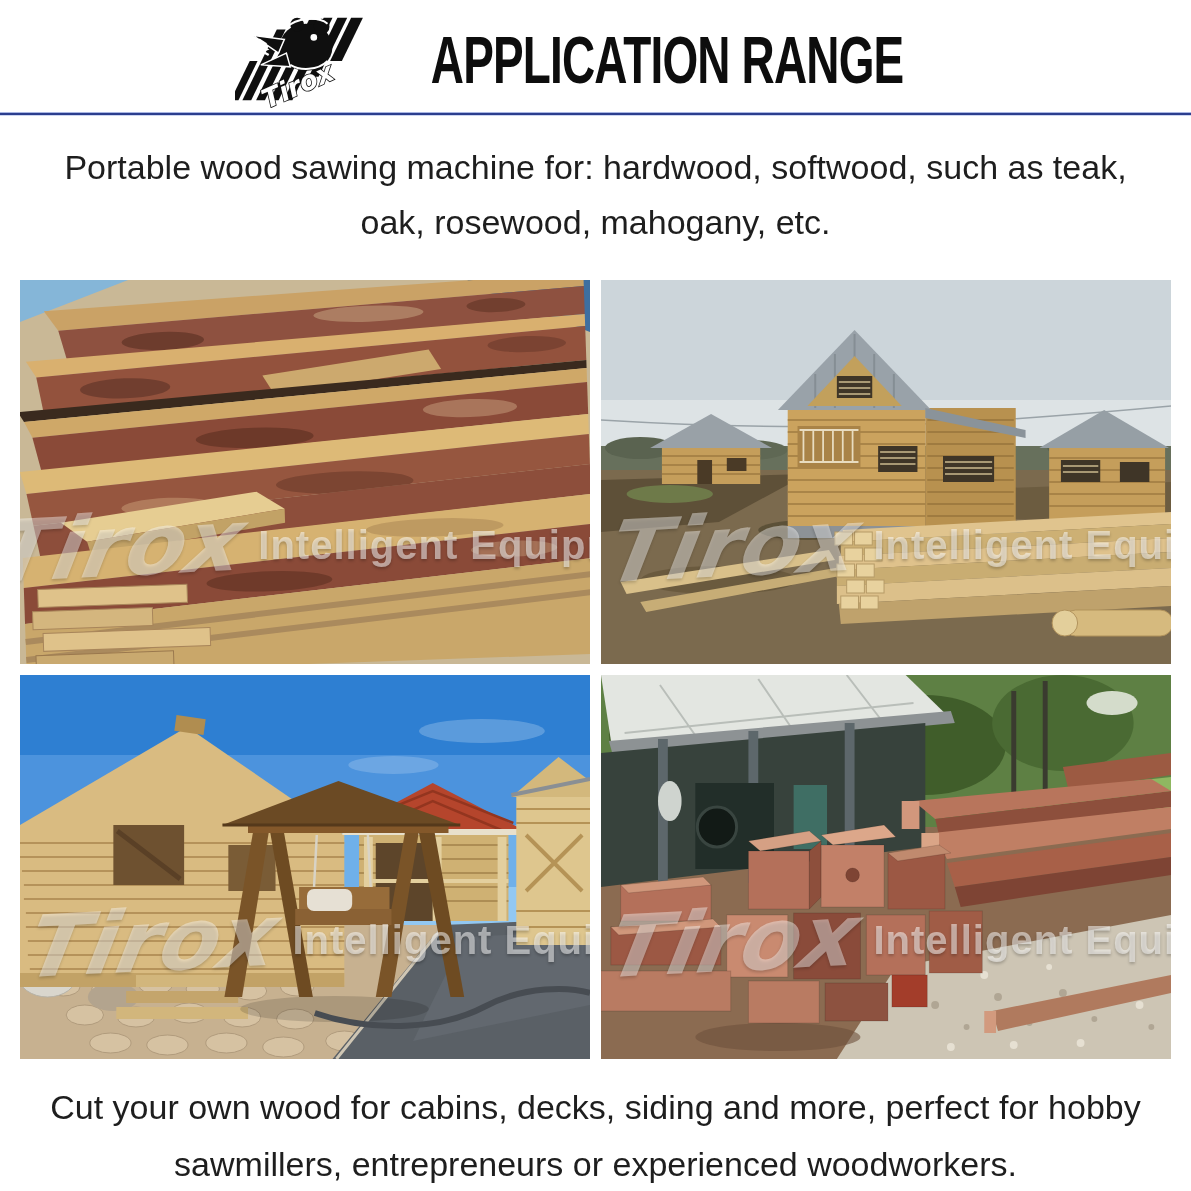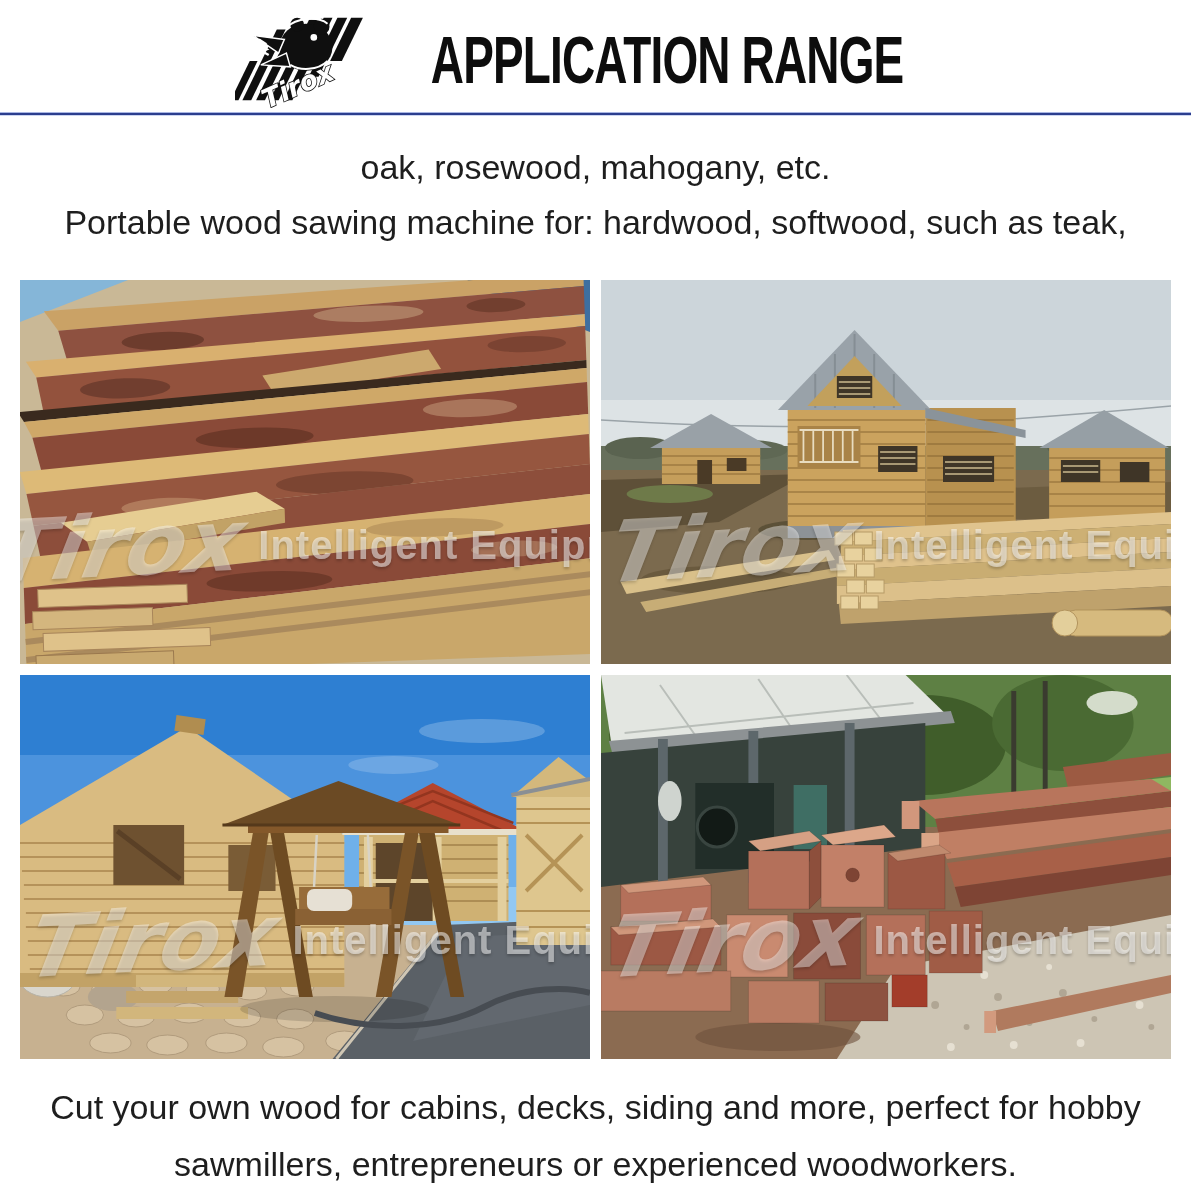--- a/index.html
+++ b/index.html
@@ -68,22 +68,22 @@
         </g>
         <text x="26" y="88" transform="rotate(-24 60 80)" font-family="DejaVu Sans, sans-serif" font-style="italic" font-weight="700" font-size="27" fill="#ffffff" stroke="#0f0f0f" stroke-width="1.6" paint-order="stroke">Tirox</text>
       </svg>
     </div>
     <h1 class="title">APPLICATION RANGE</h1>
   </header>
 
   <div class="divider"></div>
 
   <p class="copy intro">
+    <span class="line">Portable wood sawing machine for: hardwood, softwood, such as teak,</span>
     <span class="line">oak, rosewood, mahogany, etc.</span>
-    <span class="line">Portable wood sawing machine for: hardwood, softwood, such as teak,</span>
   </p>
 
   <div class="grid">
 
     <figure class="photo wm-left">
       <svg class="scene" viewBox="0 0 580 384" preserveAspectRatio="none">
         <rect width="580" height="384" fill="#c9b896"></rect>
         <polygon points="0,0 110,0 0,42" fill="#85b6d8"></polygon>
         <polygon points="455,0 580,0 580,52 470,10" fill="#3e6fa0"></polygon>
         <g transform="rotate(-2 290 192)">

